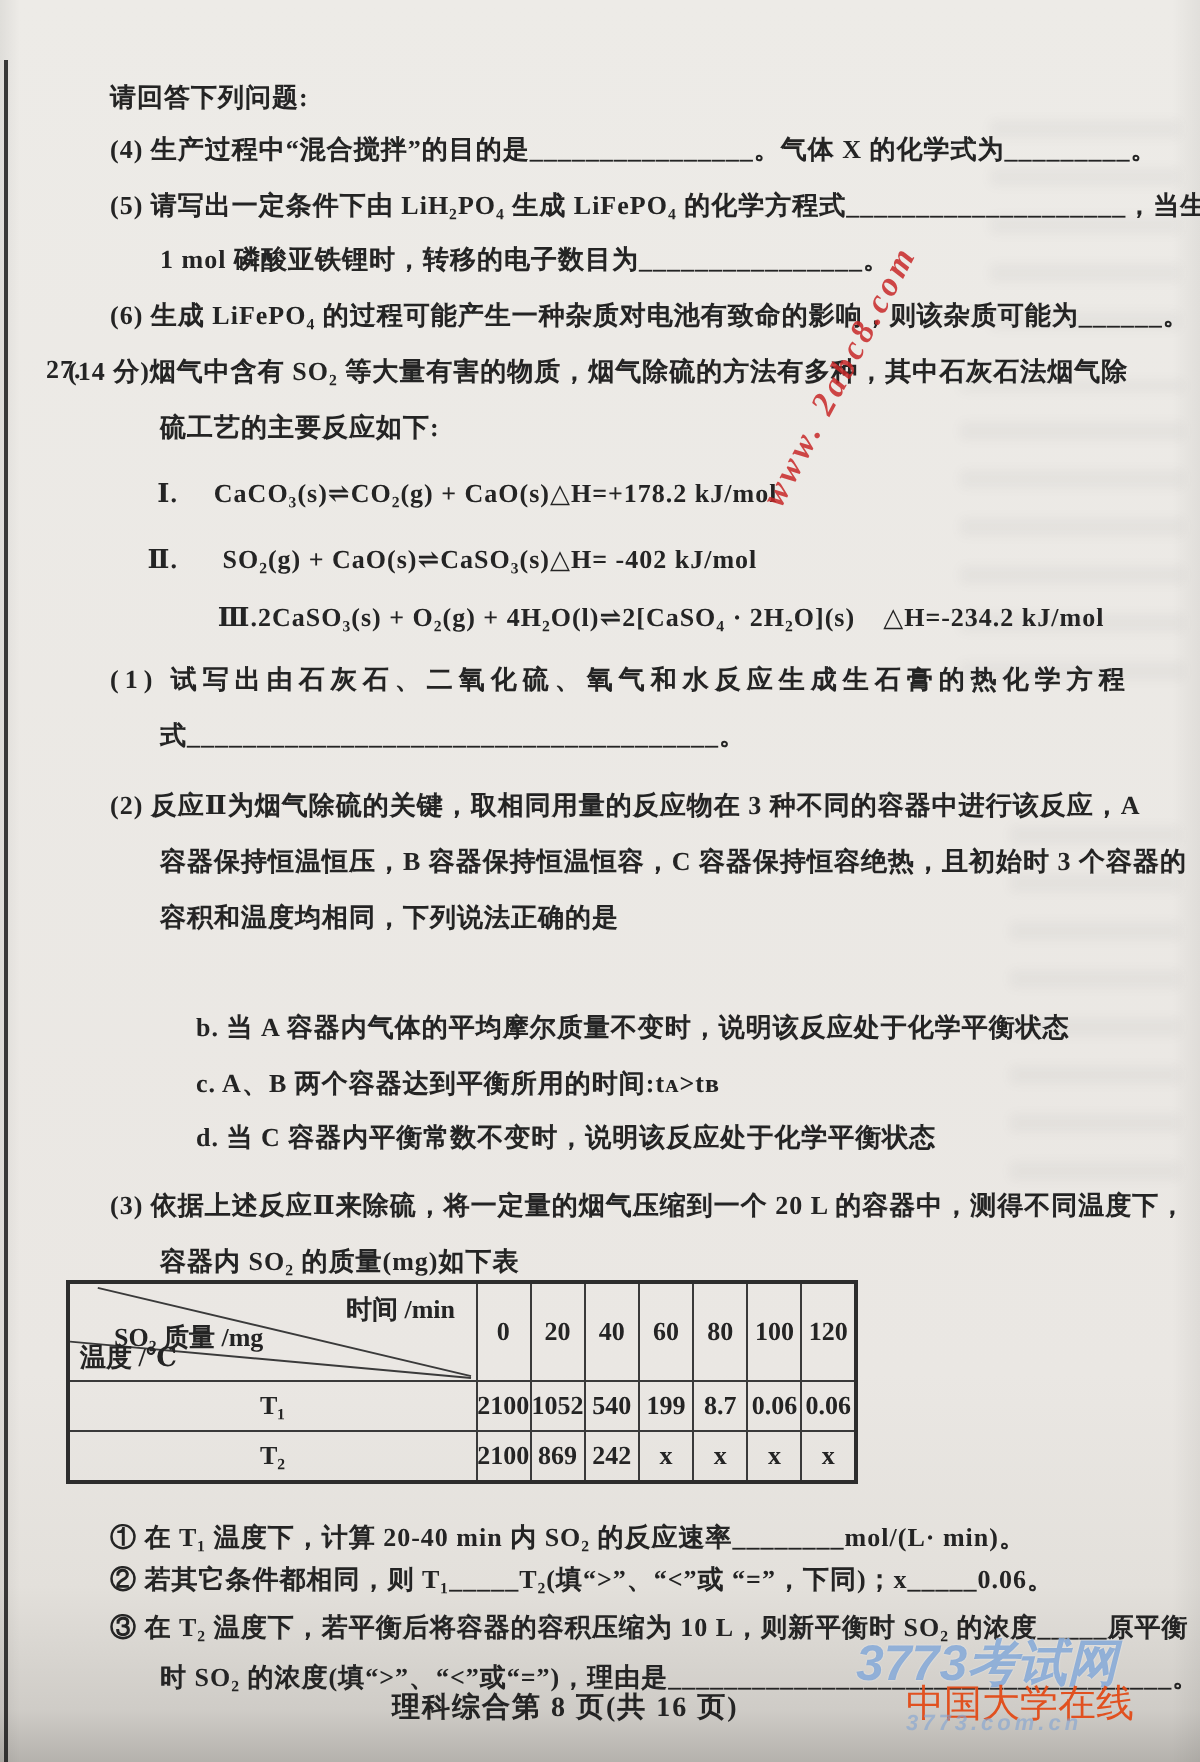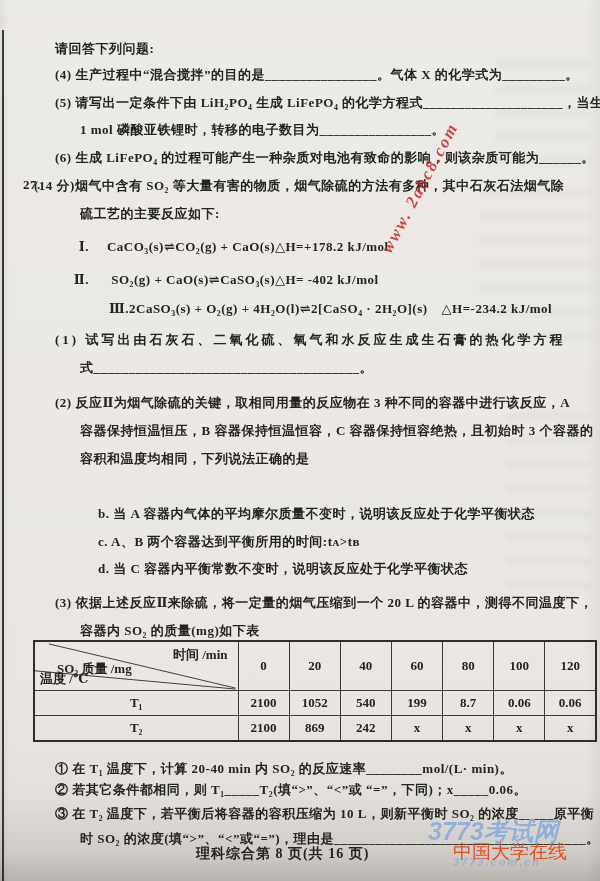--- a/index.html
+++ b/index.html
@@ -30,21 +30,21 @@
   .spread{letter-spacing:3px;}
   .eq{font-weight:600;}
   .eq .lbl{display:inline-block;width:26px;}
   .eq .formula{display:inline-block;}
   .eq .minw{min-width:186px;}
   .eq .dh{display:inline-block;}
   .eq .dh-gap{margin-left:14px;}
   
   table.so2{
     position:absolute;left:33px;top:640px;
-    width:564px;border-collapse:collapse;table-layout:fixed;
+    width:396px;border-collapse:collapse;table-layout:fixed;
     font-size:13px;font-weight:600;color:#242424;
     border:2px solid #2d2d2d;
   }
   table.so2 th, table.so2 td{
     border:1px solid #3a3a3a;text-align:center;padding:0;
     font-weight:600;
   }
   table.so2 thead th{height:48px;}
   table.so2 tbody td{height:24px;}
   th.corner{position:relative;width:204px;}

